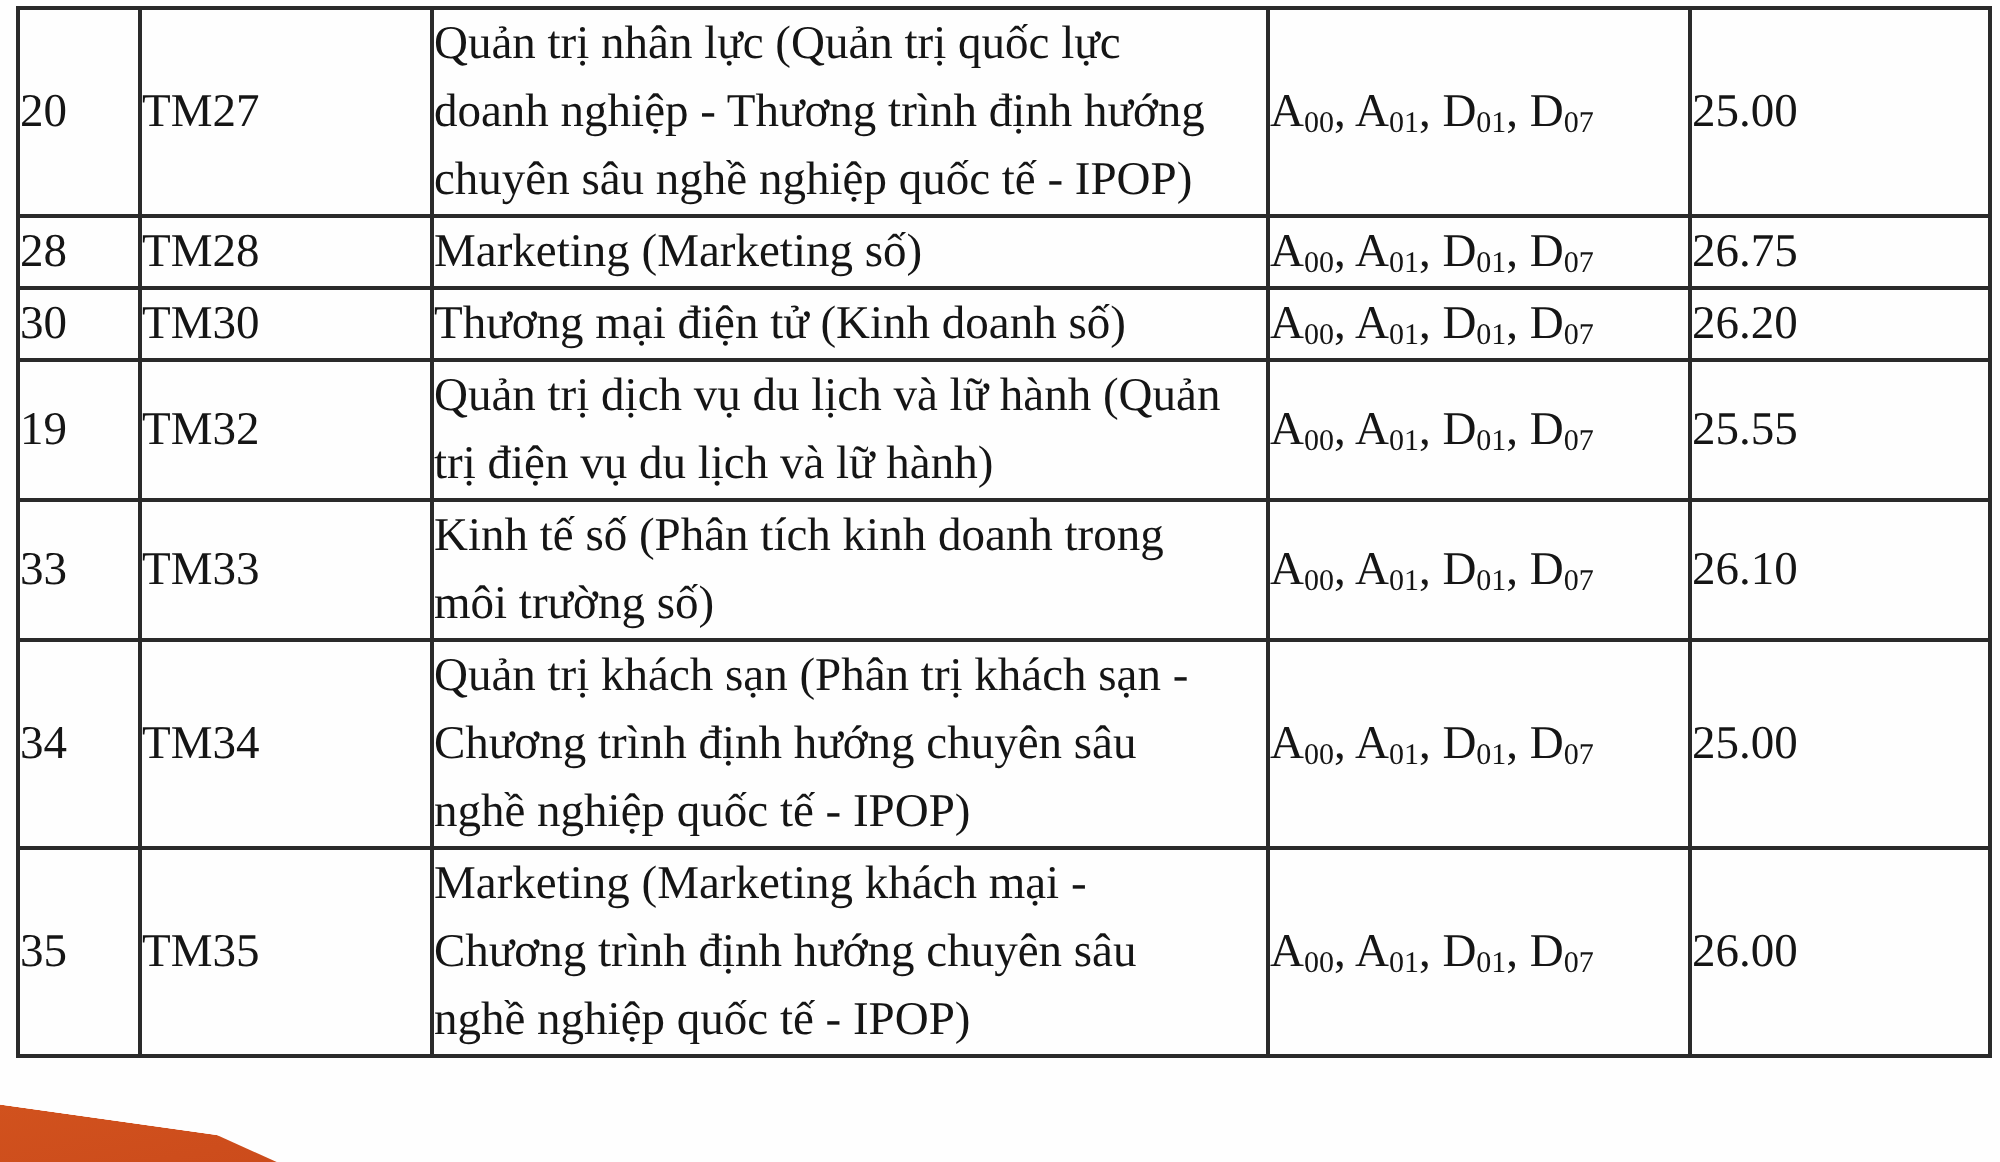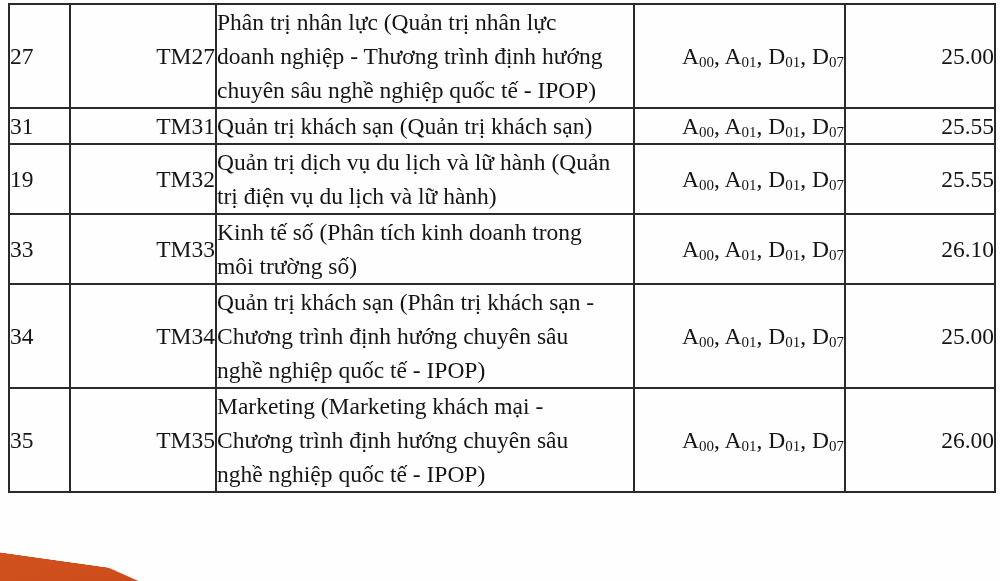--- a/index.html
+++ b/index.html
@@ -37,21 +37,21 @@
     vertical-align: middle;
     font-size: 23.5px;
     line-height: 34px;
   }
   col.c-stt   { width: 61px; }
   col.c-code  { width: 146px; }
   col.c-name  { width: 418px; }
   col.c-combo { width: 211px; }
   col.c-score { width: 150px; }
 
-  td.stt, td.code, td.score, td.combo { text-align: right; }
+  td.stt, td.code, td.score, td.combo { text-align: left; }
   td.stt { text-align: left; padding-left: 15px; }
   td.name { padding-left: 11px; padding-right: 4px; }
   td.combo { font-size: 23px; }
   .sub { font-size: 15px; vertical-align: -3px; line-height: 0; }
 
   tr.h1 td { height: 33px; }
   tr.h2 td { height: 66px; }
   tr.h3 td { height: 100px; }
 
   .name-line { display: block; white-space: nowrap; }
@@ -79,53 +79,67 @@
     <colgroup>
       <col class="c-stt">
         <col class="c-code">
         <col class="c-name">
         <col class="c-combo">
         <col class="c-score">
     </colgroup>
     <tbody>
 
       <tr class="h3">
-        <td class="stt">27</td>
+        <td class="stt">20</td>
         <td class="code">TM27</td>
         <td class="name">
-          <span class="name-line">Phân trị nhân lực (Quản trị nhân lực</span>
+          <span class="name-line">Quản trị nhân lực (Quản trị quốc lực</span>
           <span class="name-line">doanh nghiệp - Thương trình định hướng</span>
           <span class="name-line">chuyên sâu nghề nghiệp quốc tế - IPOP)</span>
         </td>
         <td class="combo">
           <span>A</span><span class="sub">00</span>,
           <span>A</span><span class="sub">01</span>,
           <span>D</span><span class="sub">01</span>,
           <span>D</span><span class="sub">07</span>
         </td>
         <td class="score">25.00</td>
       </tr>
 
-
-
-
       <tr class="h1">
-        <td class="stt">31</td>
-        <td class="code">TM31</td>
-        <td class="name">
-          <span class="name-line">Quản trị khách sạn (Quản trị khách sạn)</span>
-        </td>
-        <td class="combo">
-          <span>A</span><span class="sub">00</span>,
-          <span>A</span><span class="sub">01</span>,
-          <span>D</span><span class="sub">01</span>,
-          <span>D</span><span class="sub">07</span>
-        </td>
-        <td class="score">25.55</td>
-      </tr>
+        <td class="stt">28</td>
+        <td class="code">TM28</td>
+        <td class="name">
+          <span class="name-line">Marketing (Marketing số)</span>
+        </td>
+        <td class="combo">
+          <span>A</span><span class="sub">00</span>,
+          <span>A</span><span class="sub">01</span>,
+          <span>D</span><span class="sub">01</span>,
+          <span>D</span><span class="sub">07</span>
+        </td>
+        <td class="score">26.75</td>
+      </tr>
+
+
+      <tr class="h1">
+        <td class="stt">30</td>
+        <td class="code">TM30</td>
+        <td class="name">
+          <span class="name-line">Thương mại điện tử (Kinh doanh số)</span>
+        </td>
+        <td class="combo">
+          <span>A</span><span class="sub">00</span>,
+          <span>A</span><span class="sub">01</span>,
+          <span>D</span><span class="sub">01</span>,
+          <span>D</span><span class="sub">07</span>
+        </td>
+        <td class="score">26.20</td>
+      </tr>
+
 
       <tr class="h2">
         <td class="stt">19</td>
         <td class="code">TM32</td>
         <td class="name">
           <span class="name-line">Quản trị dịch vụ du lịch và lữ hành (Quản</span>
           <span class="name-line">trị điện vụ du lịch và lữ hành)</span>
         </td>
         <td class="combo">
           <span>A</span><span class="sub">00</span>,

